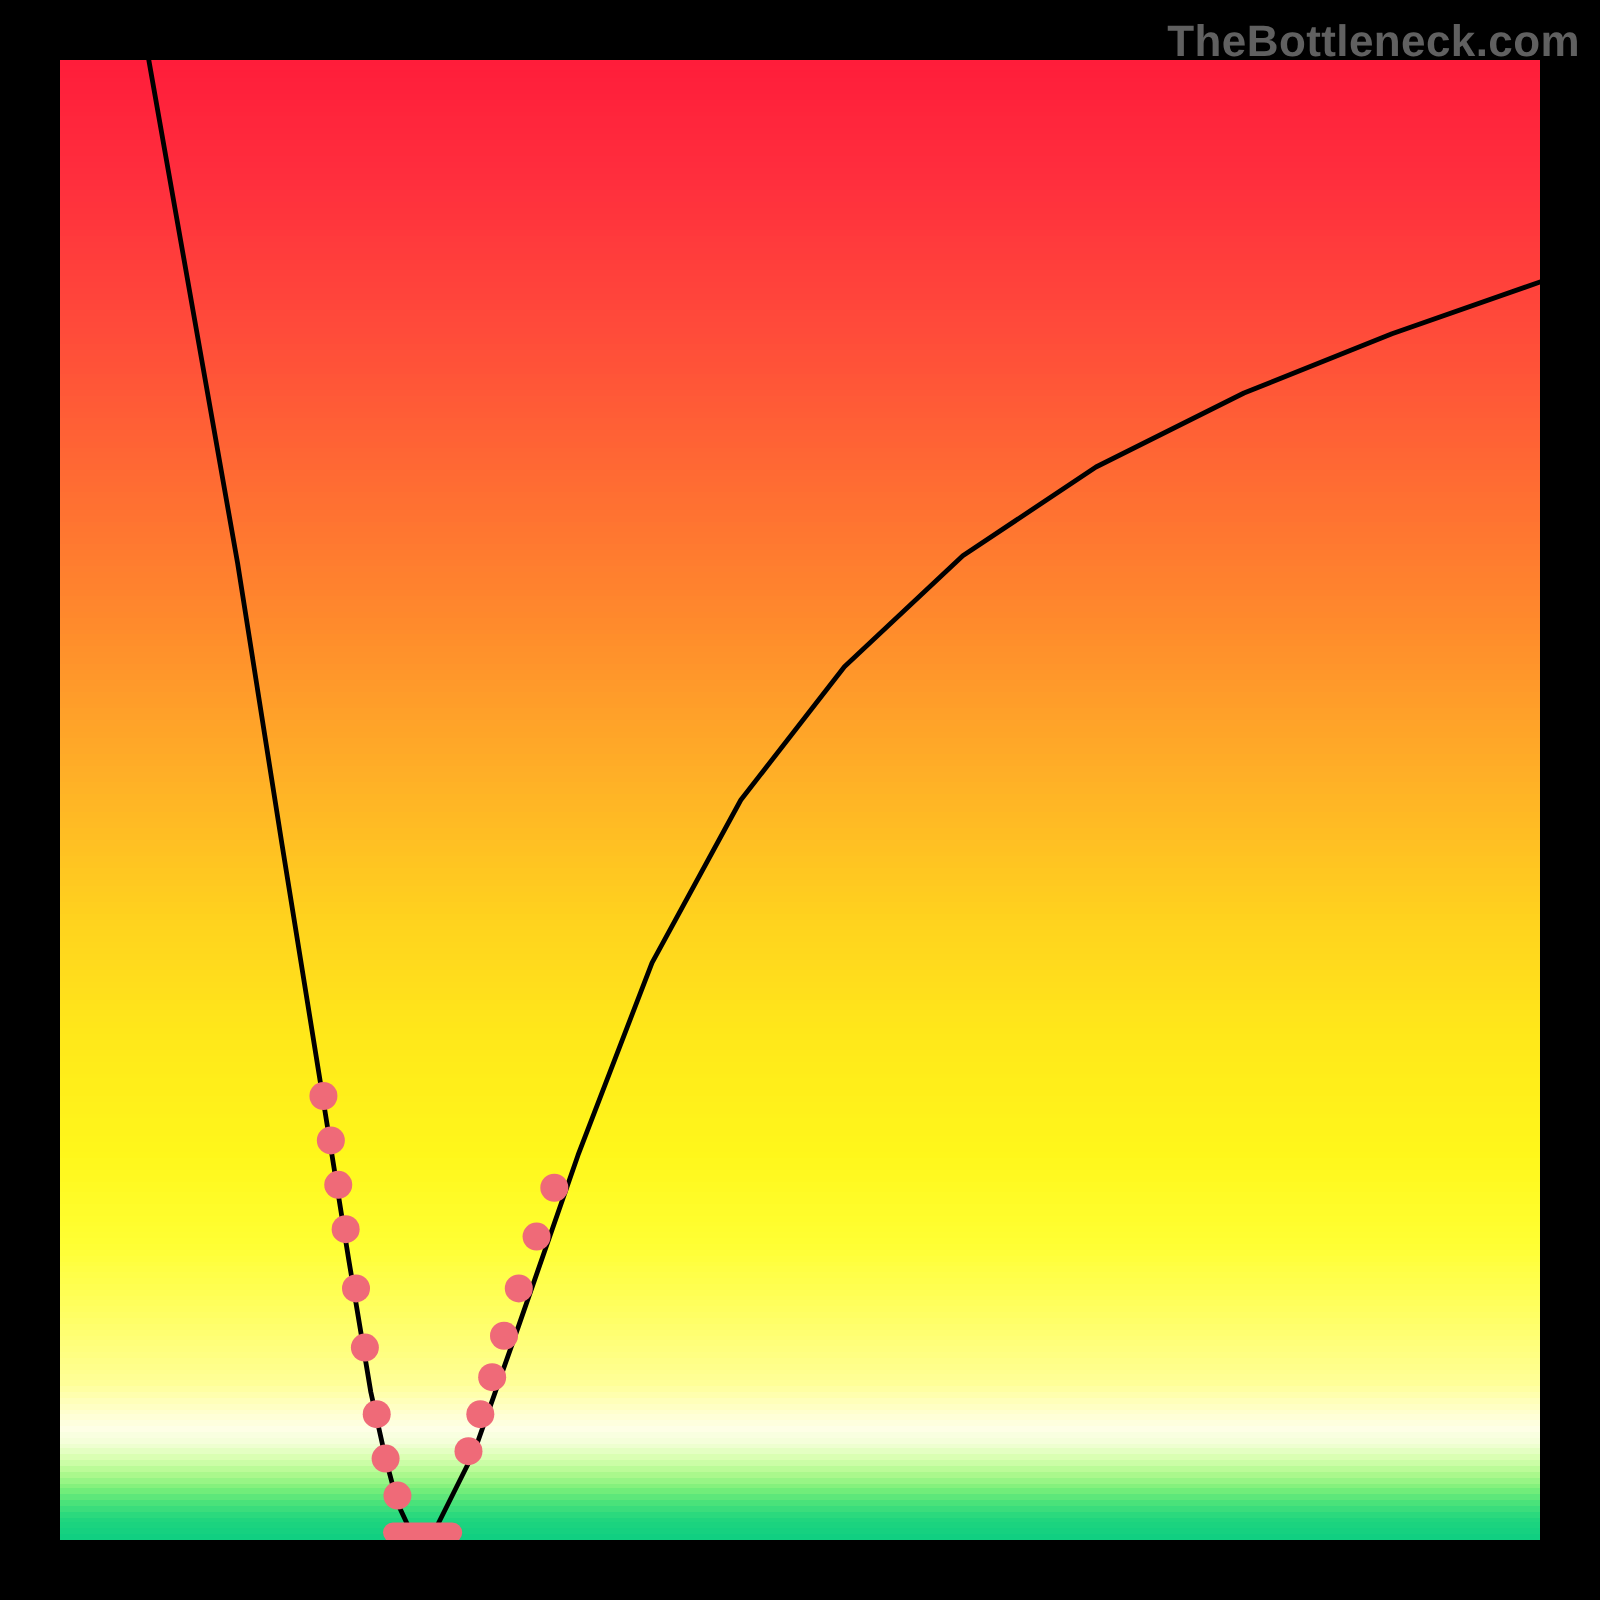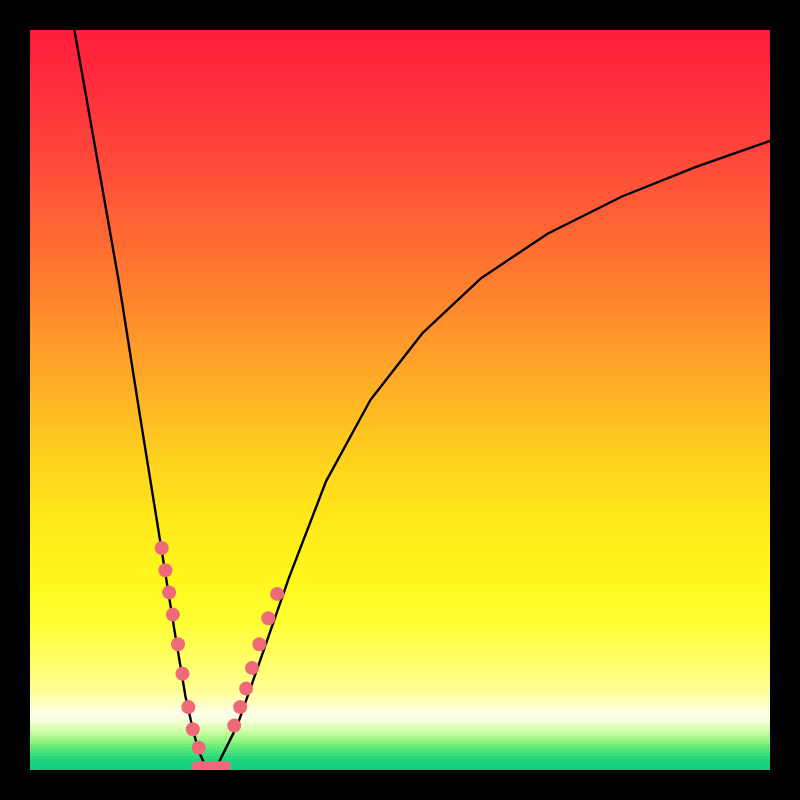--- a/index.html
+++ b/index.html
@@ -333,13 +333,14 @@
         <circle cx="168.72" cy="717.80" r="7" fill="#ef6a78"></circle>
         <circle cx="204.24" cy="695.60" r="7" fill="#ef6a78"></circle>
         <circle cx="210.16" cy="677.10" r="7" fill="#ef6a78"></circle>
         <circle cx="216.08" cy="658.60" r="7" fill="#ef6a78"></circle>
         <circle cx="222.00" cy="637.88" r="7" fill="#ef6a78"></circle>
         <circle cx="229.40" cy="614.20" r="7" fill="#ef6a78"></circle>
         <circle cx="238.28" cy="588.30" r="7" fill="#ef6a78"></circle>
         <circle cx="247.16" cy="563.88" r="7" fill="#ef6a78"></circle>
       </svg>
   </div>
+  <div class="watermark">TheBottleneck.com</div>
 </div>
 
 </body></html>

